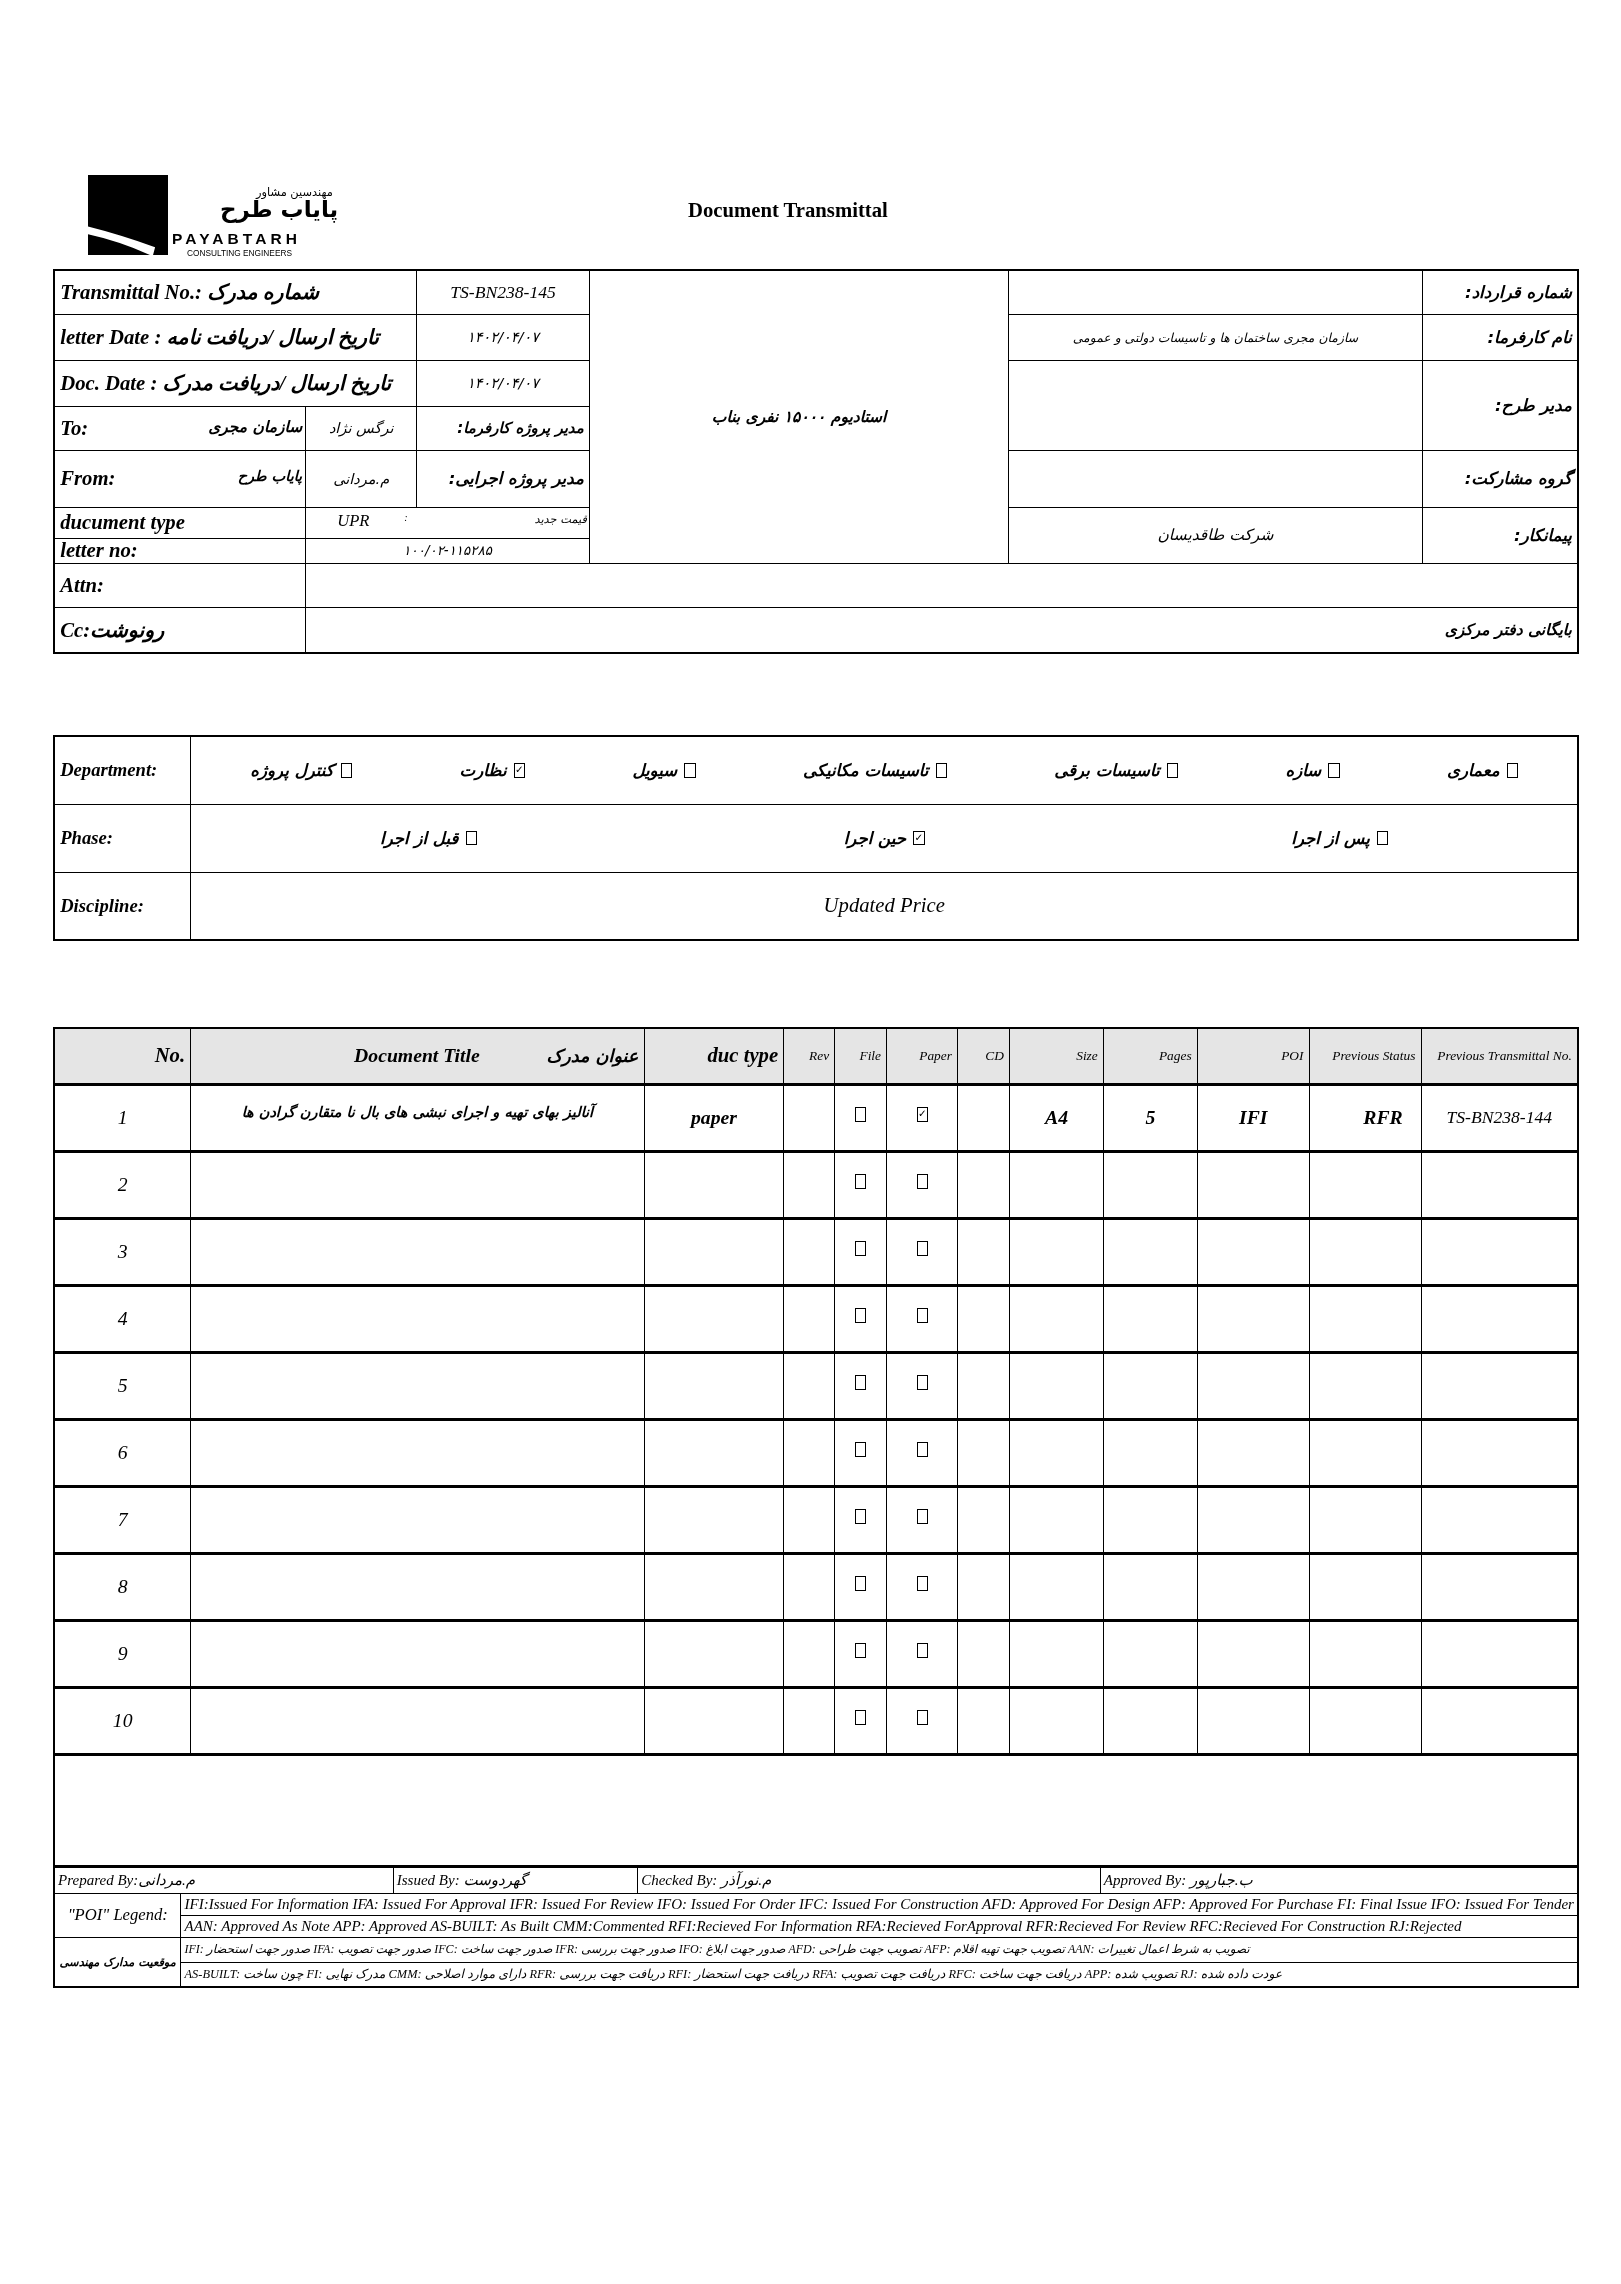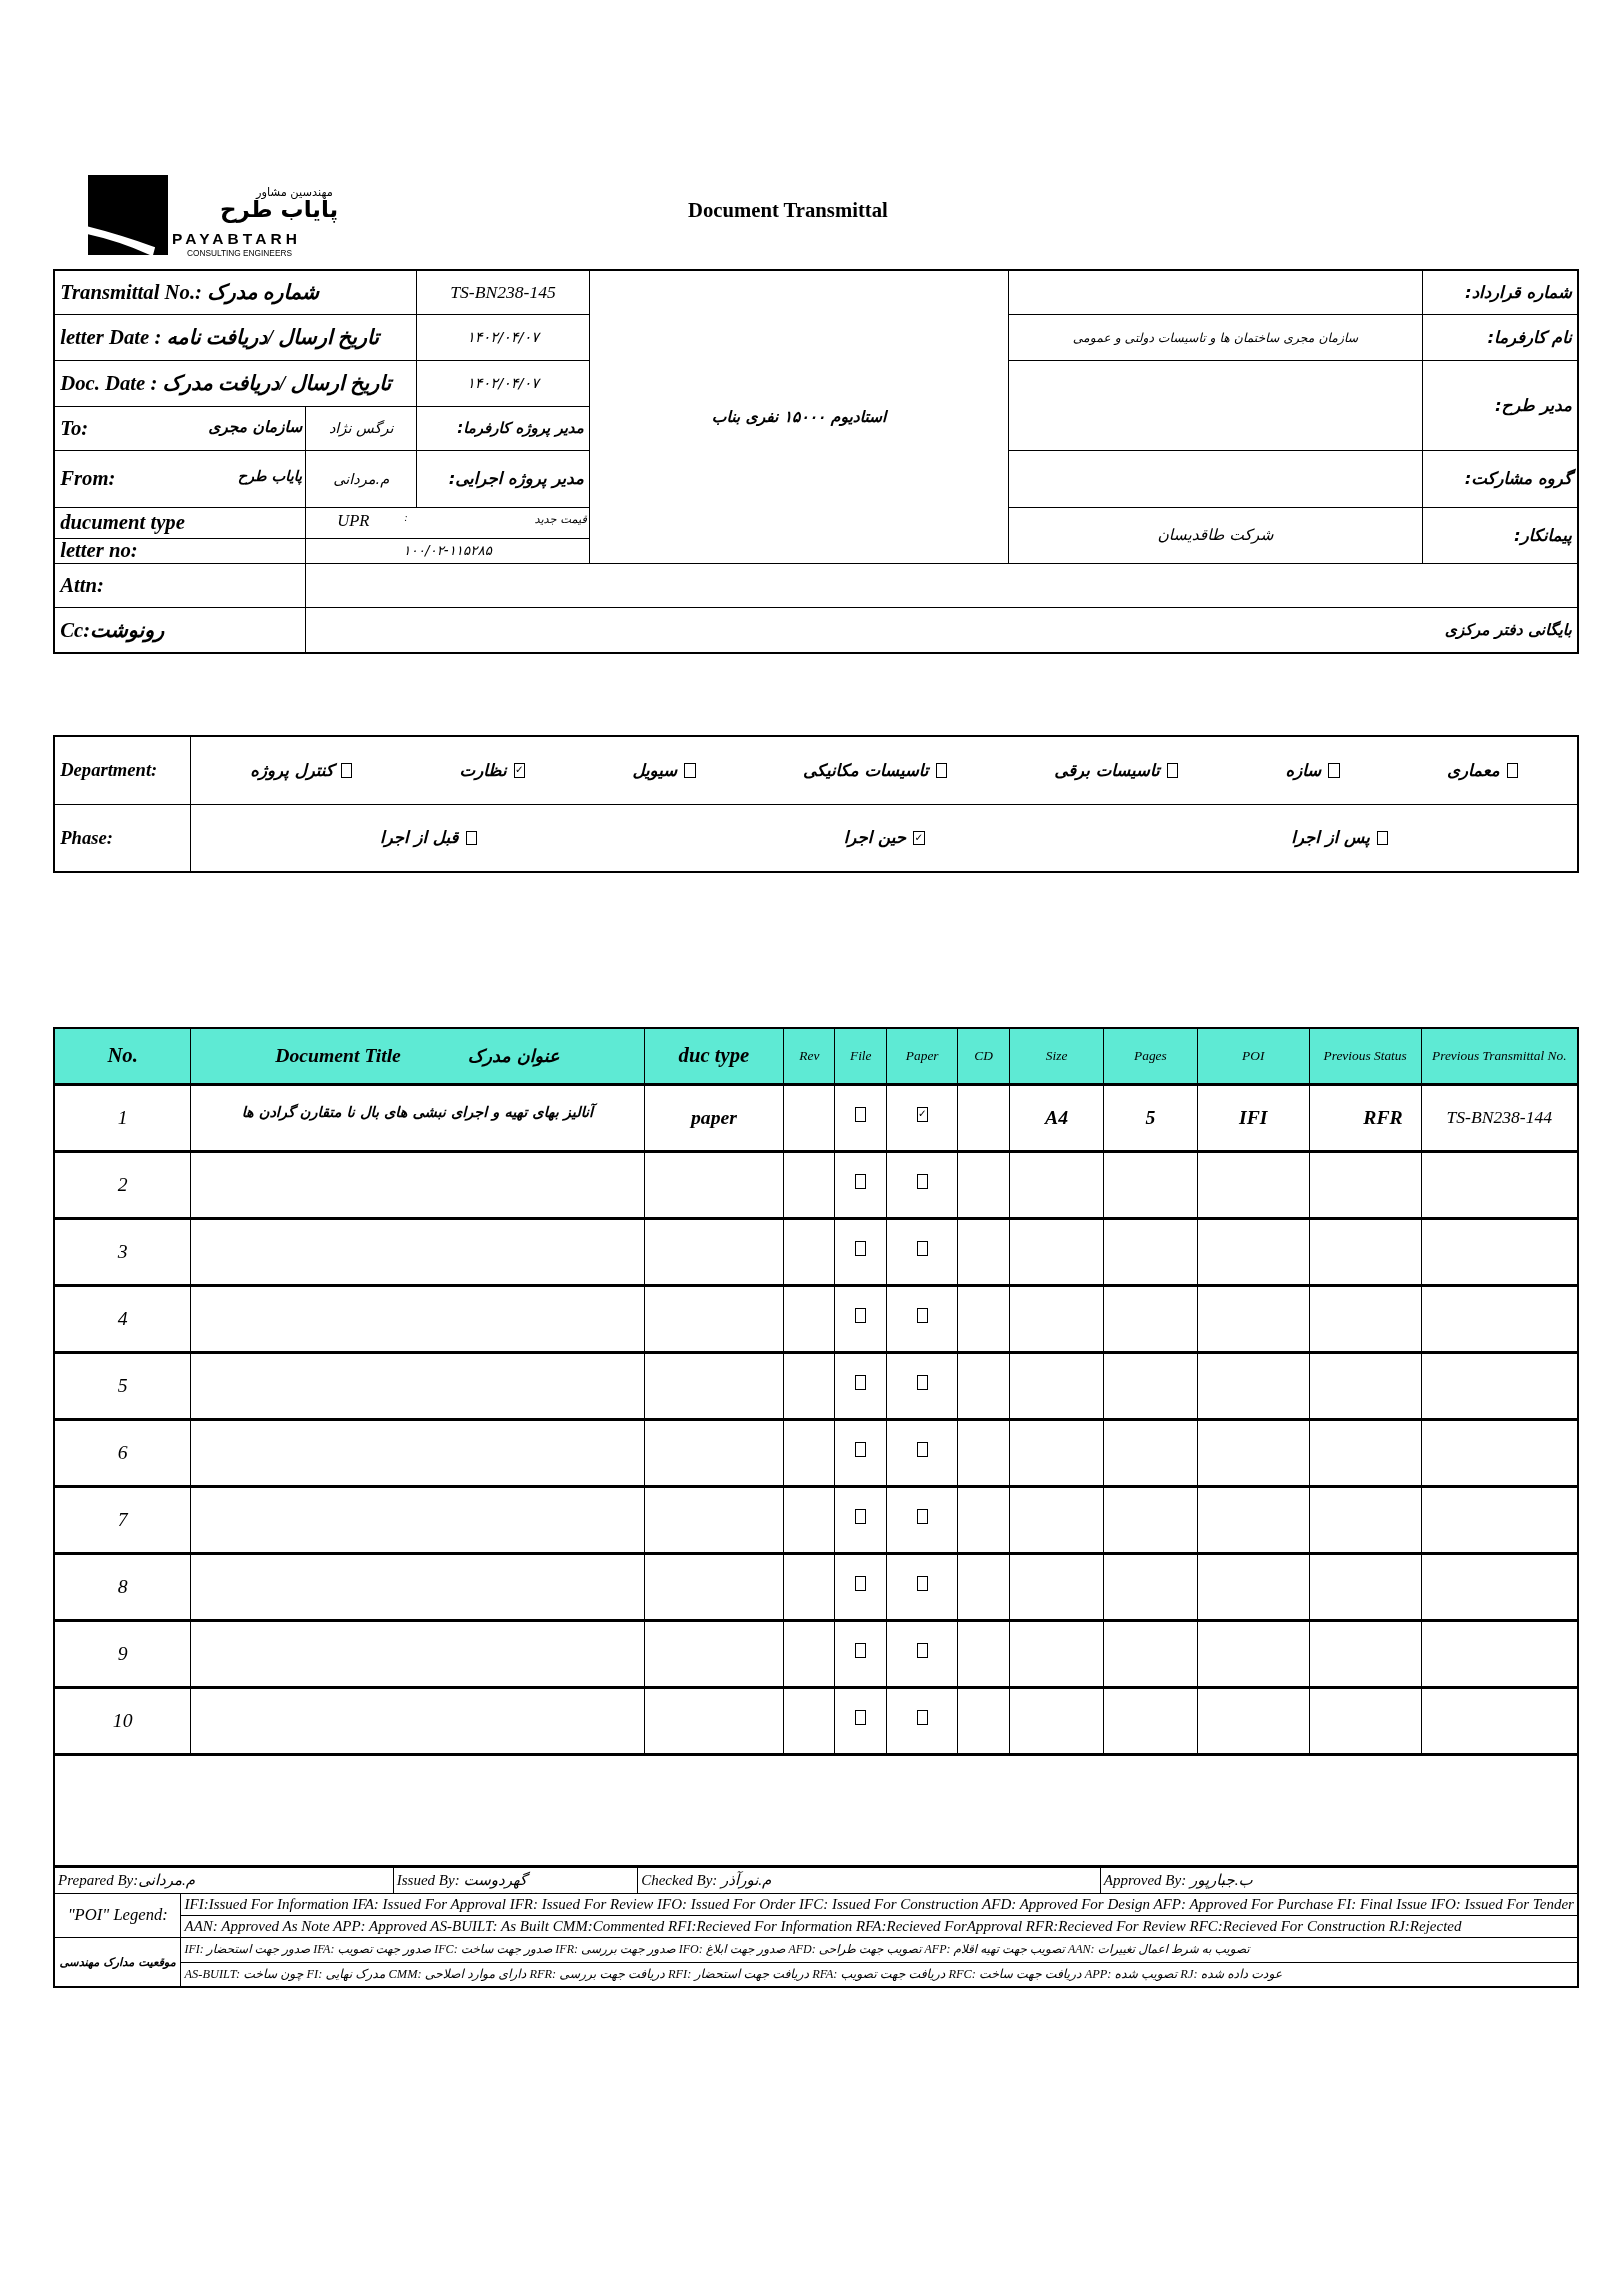--- a/index.html
+++ b/index.html
@@ -18,21 +18,21 @@
   .grid td, .grid th { border: 1.6px solid #000; padding: 0 5.2px; box-sizing: border-box; }
   .rtl { direction: rtl; text-align: right; font-family: "DejaVu Sans", sans-serif; }
   .lbl { font-weight: bold; font-size: 20.7px; }
   .val { font-size: 17.6px; text-align: center; }
   .fa-b { font-family: "DejaVu Sans", sans-serif; font-weight: bold; font-size: 15.5px; }
   .fa { font-family: "DejaVu Sans", sans-serif; font-size: 14.5px; }
 
   .hdr { left: 53px; top: 269px; width: 1526px; }
   .dept { left: 53px; top: 735px; width: 1526px; }
   .docs { left: 53px; top: 1027px; width: 1526px; }
-  .docs th { background: #5eead4; font-weight: normal; font-size: 13.4px; text-align: center; height: 56px; }
+  .docs th { background: #e5e5e5; font-weight: normal; font-size: 13.4px; text-align: right; height: 56px; }
   .docs td { text-align: center; height: 67px; font-size: 19.7px; border-top: 3.6px solid #000; }
   .cb { display: inline-block; width: 11.4px; height: 14.5px; border: 1.6px solid #000; box-sizing: border-box; text-align: center; line-height: 10.3px; font-size: 10.3px; vertical-align: middle; font-family: "DejaVu Sans", sans-serif; }
   .optrow { display: flex; justify-content: space-around; align-items: center; direction: rtl; font-family: "DejaVu Sans", sans-serif; font-weight: bold; font-size: 16.6px; }
   .opt { display: inline-flex; align-items: center; gap: 7.2px; }
   .foot { left: 53px; top: 1866px; width: 1526px; }
   .foot td { border: 1.6px solid #000; font-size: 15px; padding: 0 3.1px; white-space: nowrap; overflow: hidden; }
   .legend-text { font-size: 11.4px; }
 </style>
 </head>
 <body>
@@ -173,20 +173,24 @@
             <span class="opt">
               <span class="cb">✓</span>
               <span>حین اجرا</span>
             </span>
             <span class="opt">
               <span class="cb"></span>
               <span>قبل از اجرا</span>
             </span>
           </div>
     </td>
+  </tr>
+  <tr style="height:68px">
+    <td class="lbl" style="font-size:18.6px">Discipline:</td>
+    <td style="text-align:center;font-size:20.7px">Updated Price</td>
   </tr>
 </tbody>
   </table>
 
 <table class="grid docs">
   <colgroup>
     <col style="width:137px">
       <col style="width:454px">
       <col style="width:140px">
       <col style="width:51px">

